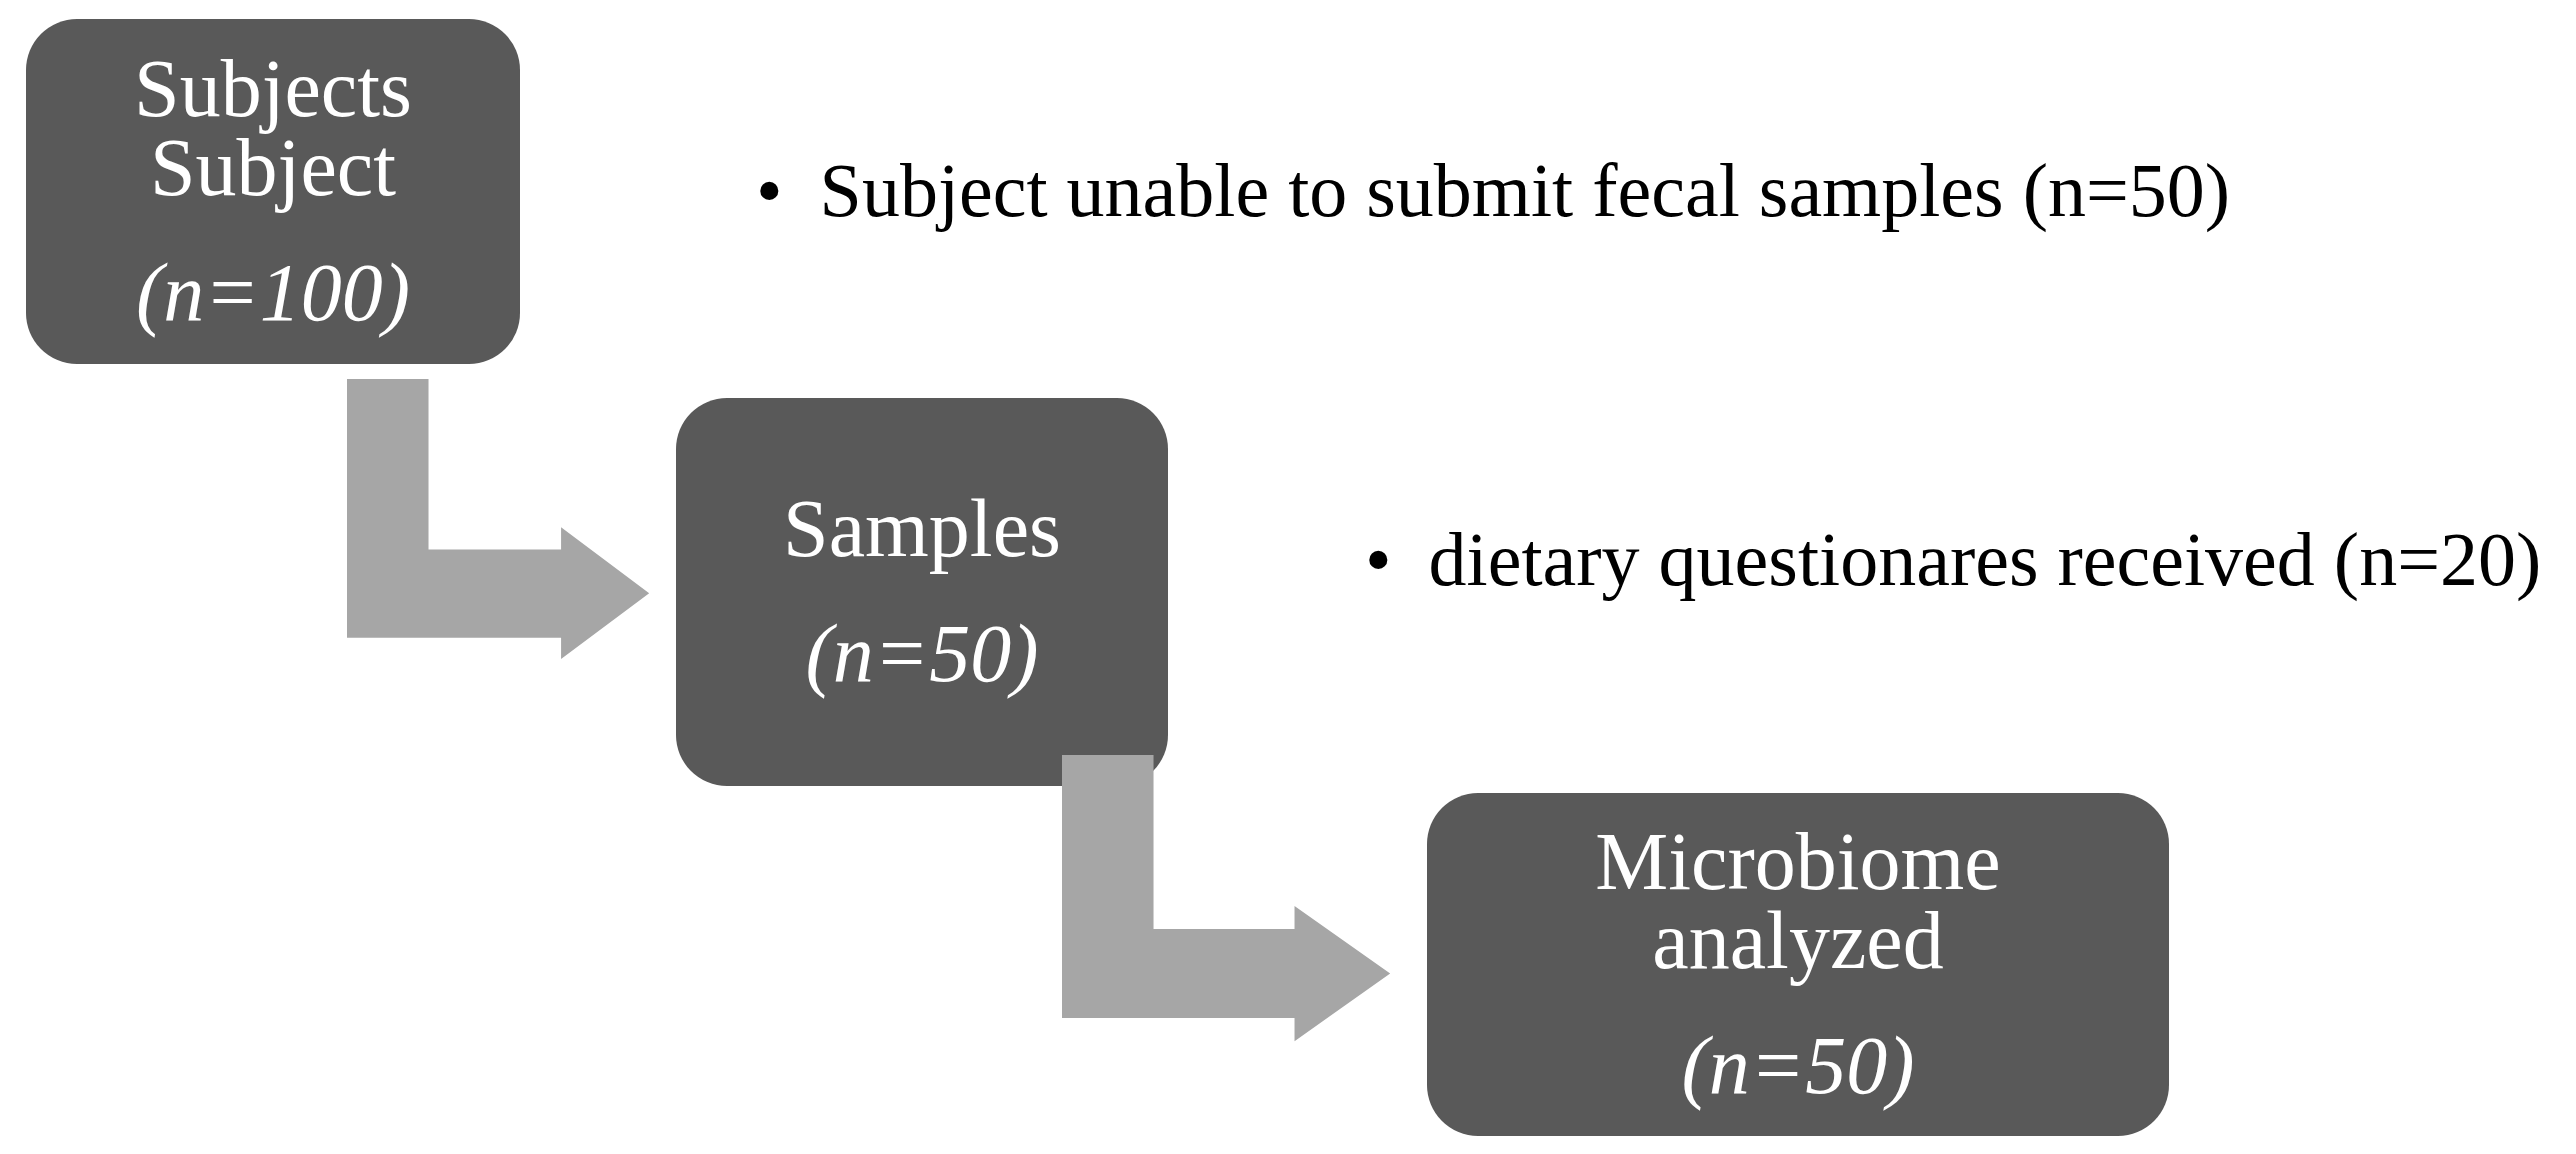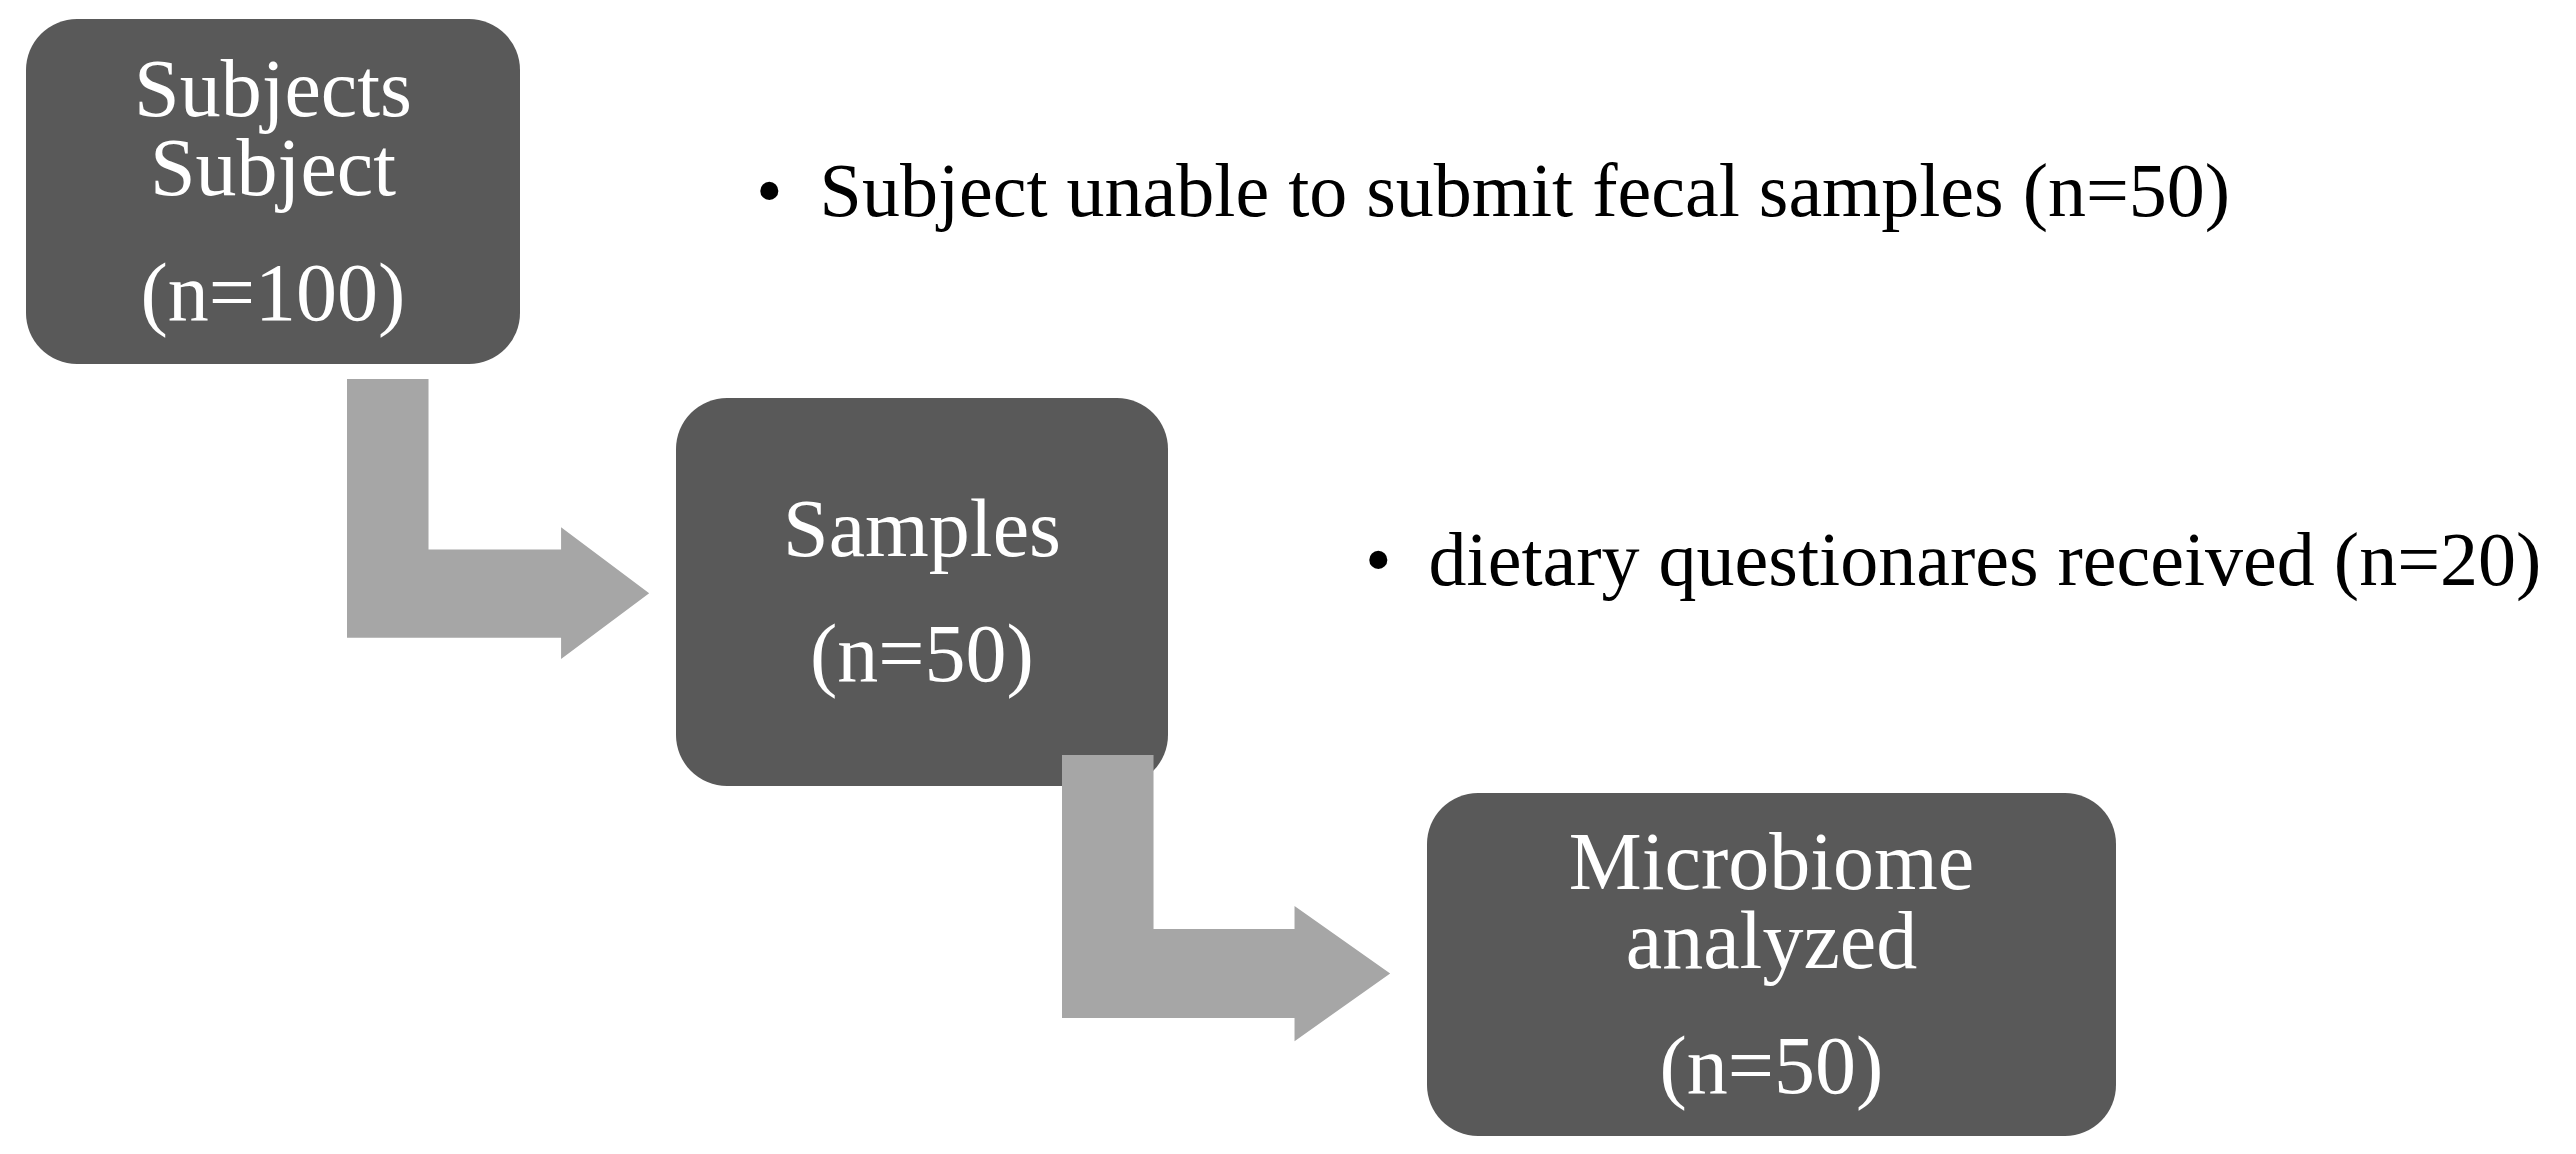--- a/index.html
+++ b/index.html
@@ -25,20 +25,21 @@
     align-items: center;
     justify-content: center;
     text-align: center;
     font-size: 82px;
     line-height: 0.96;
     padding: 0 16.5px;
     box-sizing: border-box;
   }
   .node-count {
     margin-top: 46px;
+    font-style: italic;
   }
   .arrow {
     position: absolute;
   }
   .arrow polygon {
     fill: var(--arrow-fill, #a6a6a6);
   }
   .bullet {
     position: absolute;
     display: flex;
@@ -78,19 +79,19 @@
 
   <div class="bullet" style="left:1365px; top:521px;">
     <span class="marker">•</span>
     <span class="bullet-text">dietary questionares received (n=20)</span>
   </div>
 
   <svg class="arrow" style="left:1062px; top:755px;" width="329" height="287" viewBox="0 0 399 348" xmlns="http://www.w3.org/2000/svg">
     <polygon points="0,0 111,0 111,211 282,211 282,183 398,265 282,347 282,319 0,319"></polygon>
   </svg>
 
-  <div class="node" style="left:1427px; top:793px; width:689px; height:343px;">
+  <div class="node" style="left:1427px; top:793px; width:742px; height:343px;">
     <div class="node-label">Microbiome analyzed</div>
     <div class="node-count">(n=50)</div>
   </div>
 
 </div>
 
 
 </body></html>

